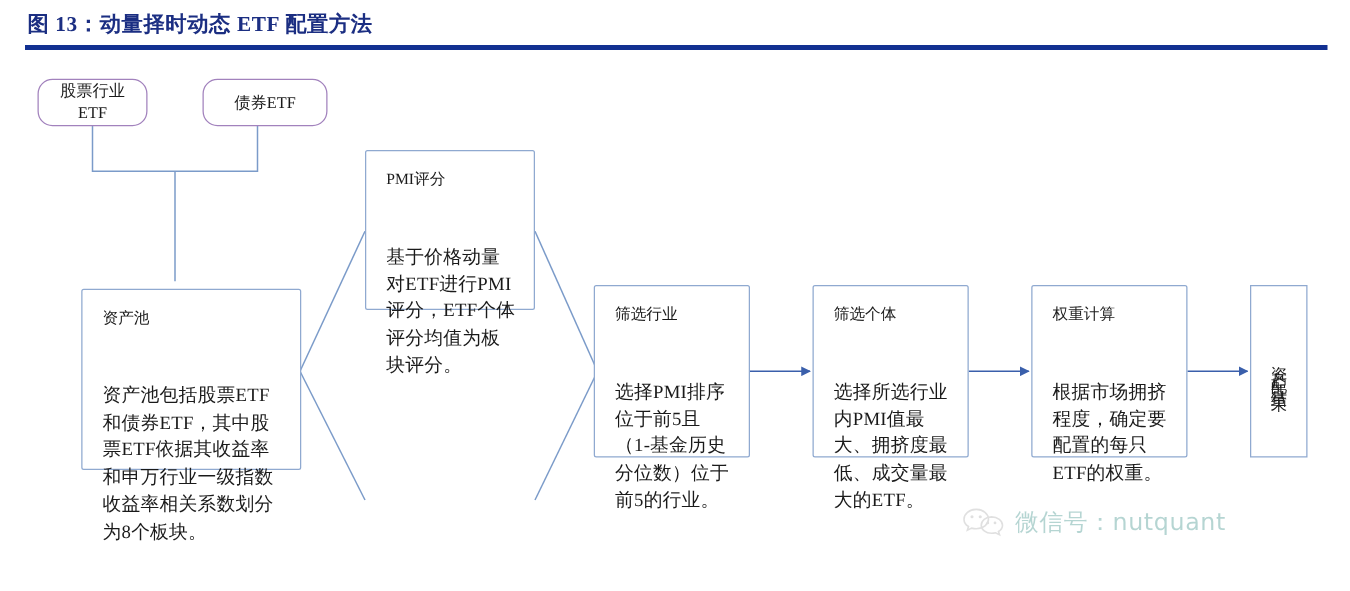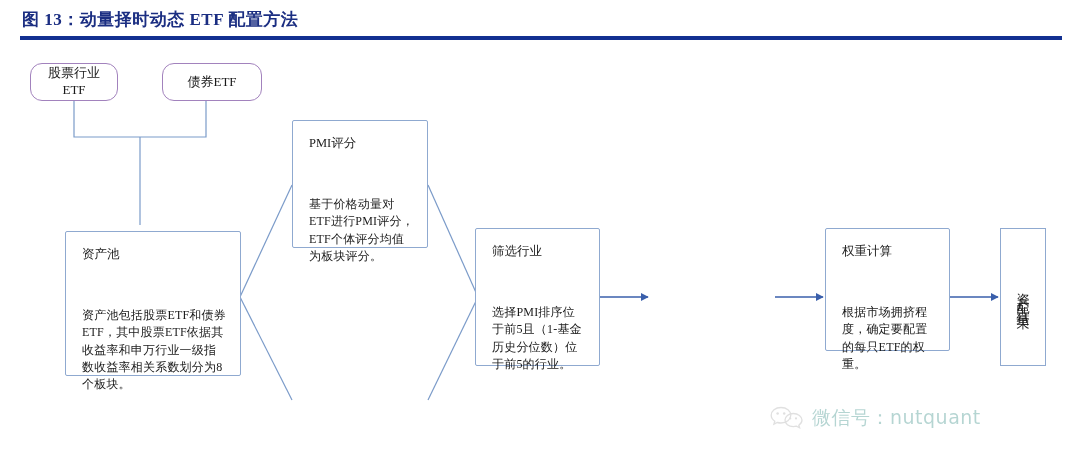--- a/index.html
+++ b/index.html
@@ -64,21 +64,21 @@
   }
 
   .node-title {
     font-family: "Liberation Serif", "DejaVu Serif", serif;
     font-size: 12.5px;
     color: #1a1a1a;
     line-height: 1.35;
   }
   .node-body {
     font-family: "Liberation Serif", "DejaVu Serif", serif;
-    font-size: 12px;
+    font-size: 15px;
     color: #1a1a1a;
     line-height: 1.45;
     letter-spacing: 0.2px;
     margin-top: 44px;
   }
 
   
   .node.top-label {
     display: flex;
     align-items: center;
@@ -198,22 +198,26 @@
     <div class="node-title">PMI评分</div>
     <div class="node-body">基于价格动量对ETF进行PMI评分，ETF个体评分均值为板块评分。</div>
   </div>
 
 
   <div class="node rounded stacked" style="left:475px; top:228px; width:125px; height:138px;">
     <div class="node-title">筛选行业</div>
     <div class="node-body">选择PMI排序位于前5且（1-基金历史分位数）位于前5的行业。</div>
   </div>
 
-
-  <div class="node rounded stacked" style="left:825px; top:228px; width:125px; height:123px;">
+  <div class="node rounded stacked" style="left:650px; top:228px; width:125px; height:138px;">
+    <div class="node-title">筛选个体</div>
+    <div class="node-body">选择所选行业内PMI值最大、拥挤度最低、成交量最大的ETF。</div>
+  </div>
+
+  <div class="node rounded stacked" style="left:825px; top:228px; width:125px; height:138px;">
     <div class="node-title">权重计算</div>
     <div class="node-body">根据市场拥挤程度，确定要配置的每只ETF的权重。</div>
   </div>
 
   <div class="node sharp vertical" style="left:1000px; top:228px; width:46px; height:138px;">
     <div class="node-title">资产配置结果</div>
   </div>
 
   <div class="watermark">
     <svg width="34" height="26" viewBox="0 0 34 26">

